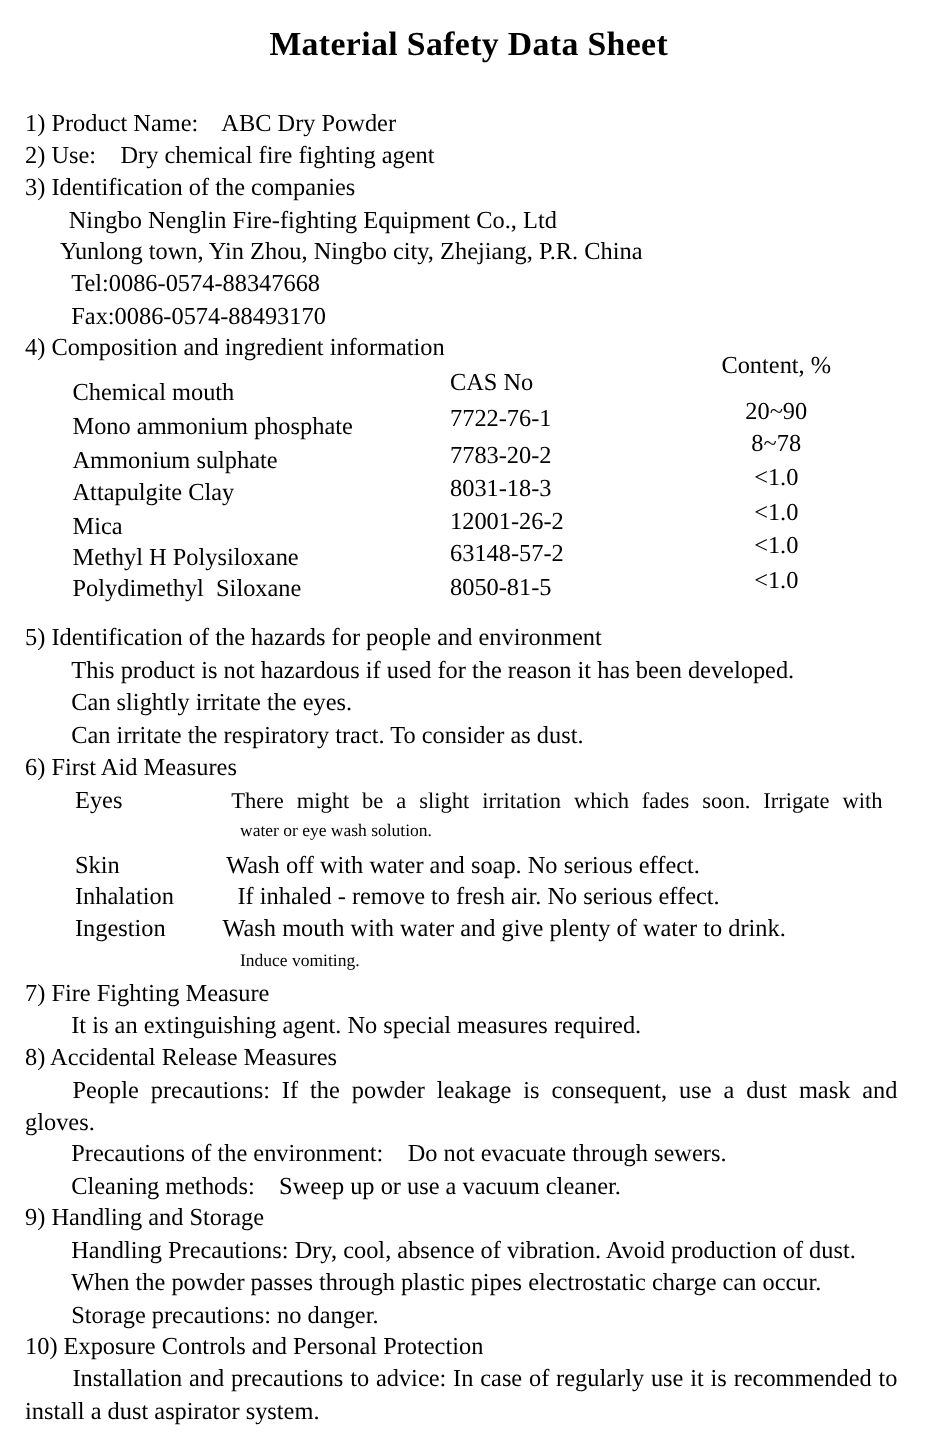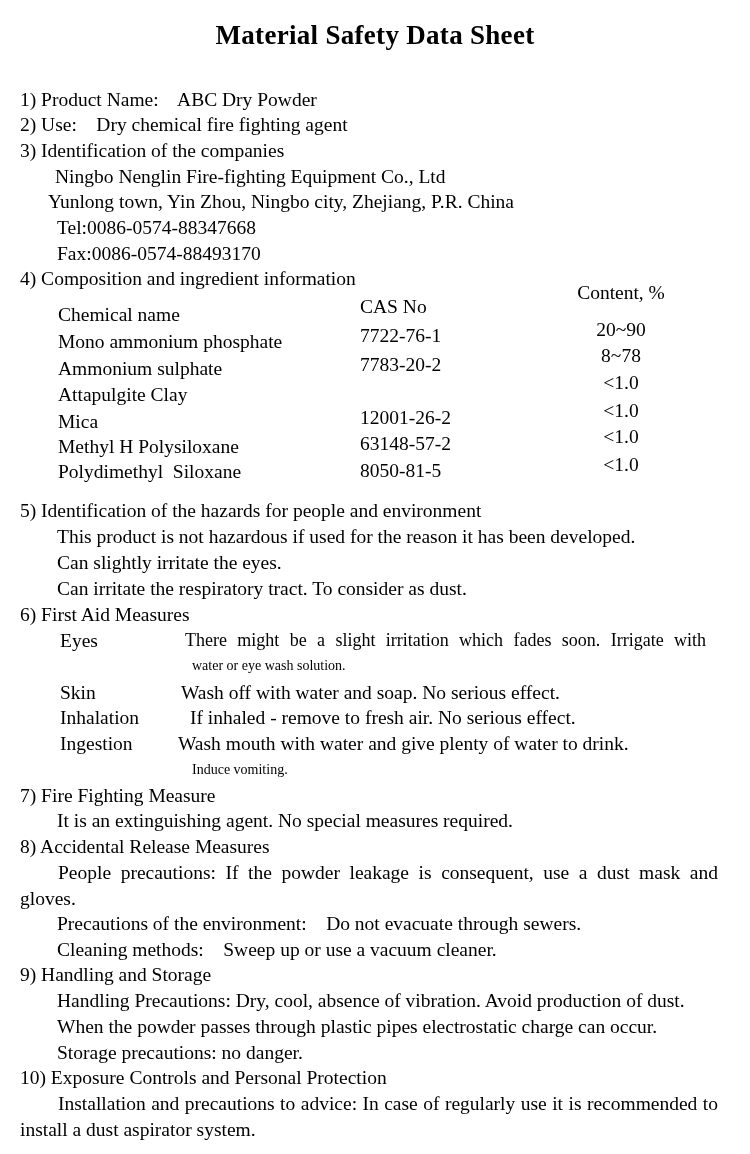--- a/index.html
+++ b/index.html
@@ -134,31 +134,32 @@
   <div class="line num" style="top:112px;">2) Use:    Dry chemical fire fighting agent</div>
 
   <div class="line num" style="top:138px;">3) Identification of the companies</div>
   <div class="line ind-ningbo" style="top:164px;">Ningbo Nenglin Fire-fighting Equipment Co., Ltd</div>
   <div class="line ind-yunlong" style="top:189px;">Yunlong town, Yin Zhou, Ningbo city, Zhejiang, P.R. China</div>
   <div class="line ind-tel" style="top:215px;">Tel:0086-0574-88347668</div>
   <div class="line ind-fax" style="top:241px;">Fax:0086-0574-88493170</div>
 
   <div class="line num" style="top:266px;">4) Composition and ingredient information</div>
 
-  <div class="tbl-name" style="top:302px;">Chemical name</div>
+  <div class="tbl-name" style="top:302px;">Chemical mouth</div>
   <div class="tbl-name" style="top:329px;">Mono ammonium phosphate</div>
   <div class="tbl-name" style="top:356px;">Ammonium sulphate</div>
   <div class="tbl-name" style="top:382px;">Attapulgite Clay</div>
   <div class="tbl-name" style="top:409px;">Mica</div>
   <div class="tbl-name" style="top:434px;">Methyl H Polysiloxane</div>
   <div class="tbl-name" style="top:459px;">Polydimethyl  Siloxane</div>
 
   <div class="tbl-cas" style="top:294px;">CAS No</div>
   <div class="tbl-cas" style="top:323px;">7722-76-1</div>
   <div class="tbl-cas" style="top:352px;">7783-20-2</div>
+  <div class="tbl-cas" style="top:379px;">8031-18-3</div>
   <div class="tbl-cas" style="top:405px;">12001-26-2</div>
   <div class="tbl-cas" style="top:431px;">63148-57-2</div>
   <div class="tbl-cas" style="top:458px;">8050-81-5</div>
 
   <div class="tbl-content" style="top:280px;">Content, %</div>
   <div class="tbl-content" style="top:317px;">20~90</div>
   <div class="tbl-content" style="top:343px;">8~78</div>
   <div class="tbl-content" style="top:370px;">&lt;1.0</div>
   <div class="tbl-content" style="top:398px;">&lt;1.0</div>
   <div class="tbl-content" style="top:424px;">&lt;1.0</div>

